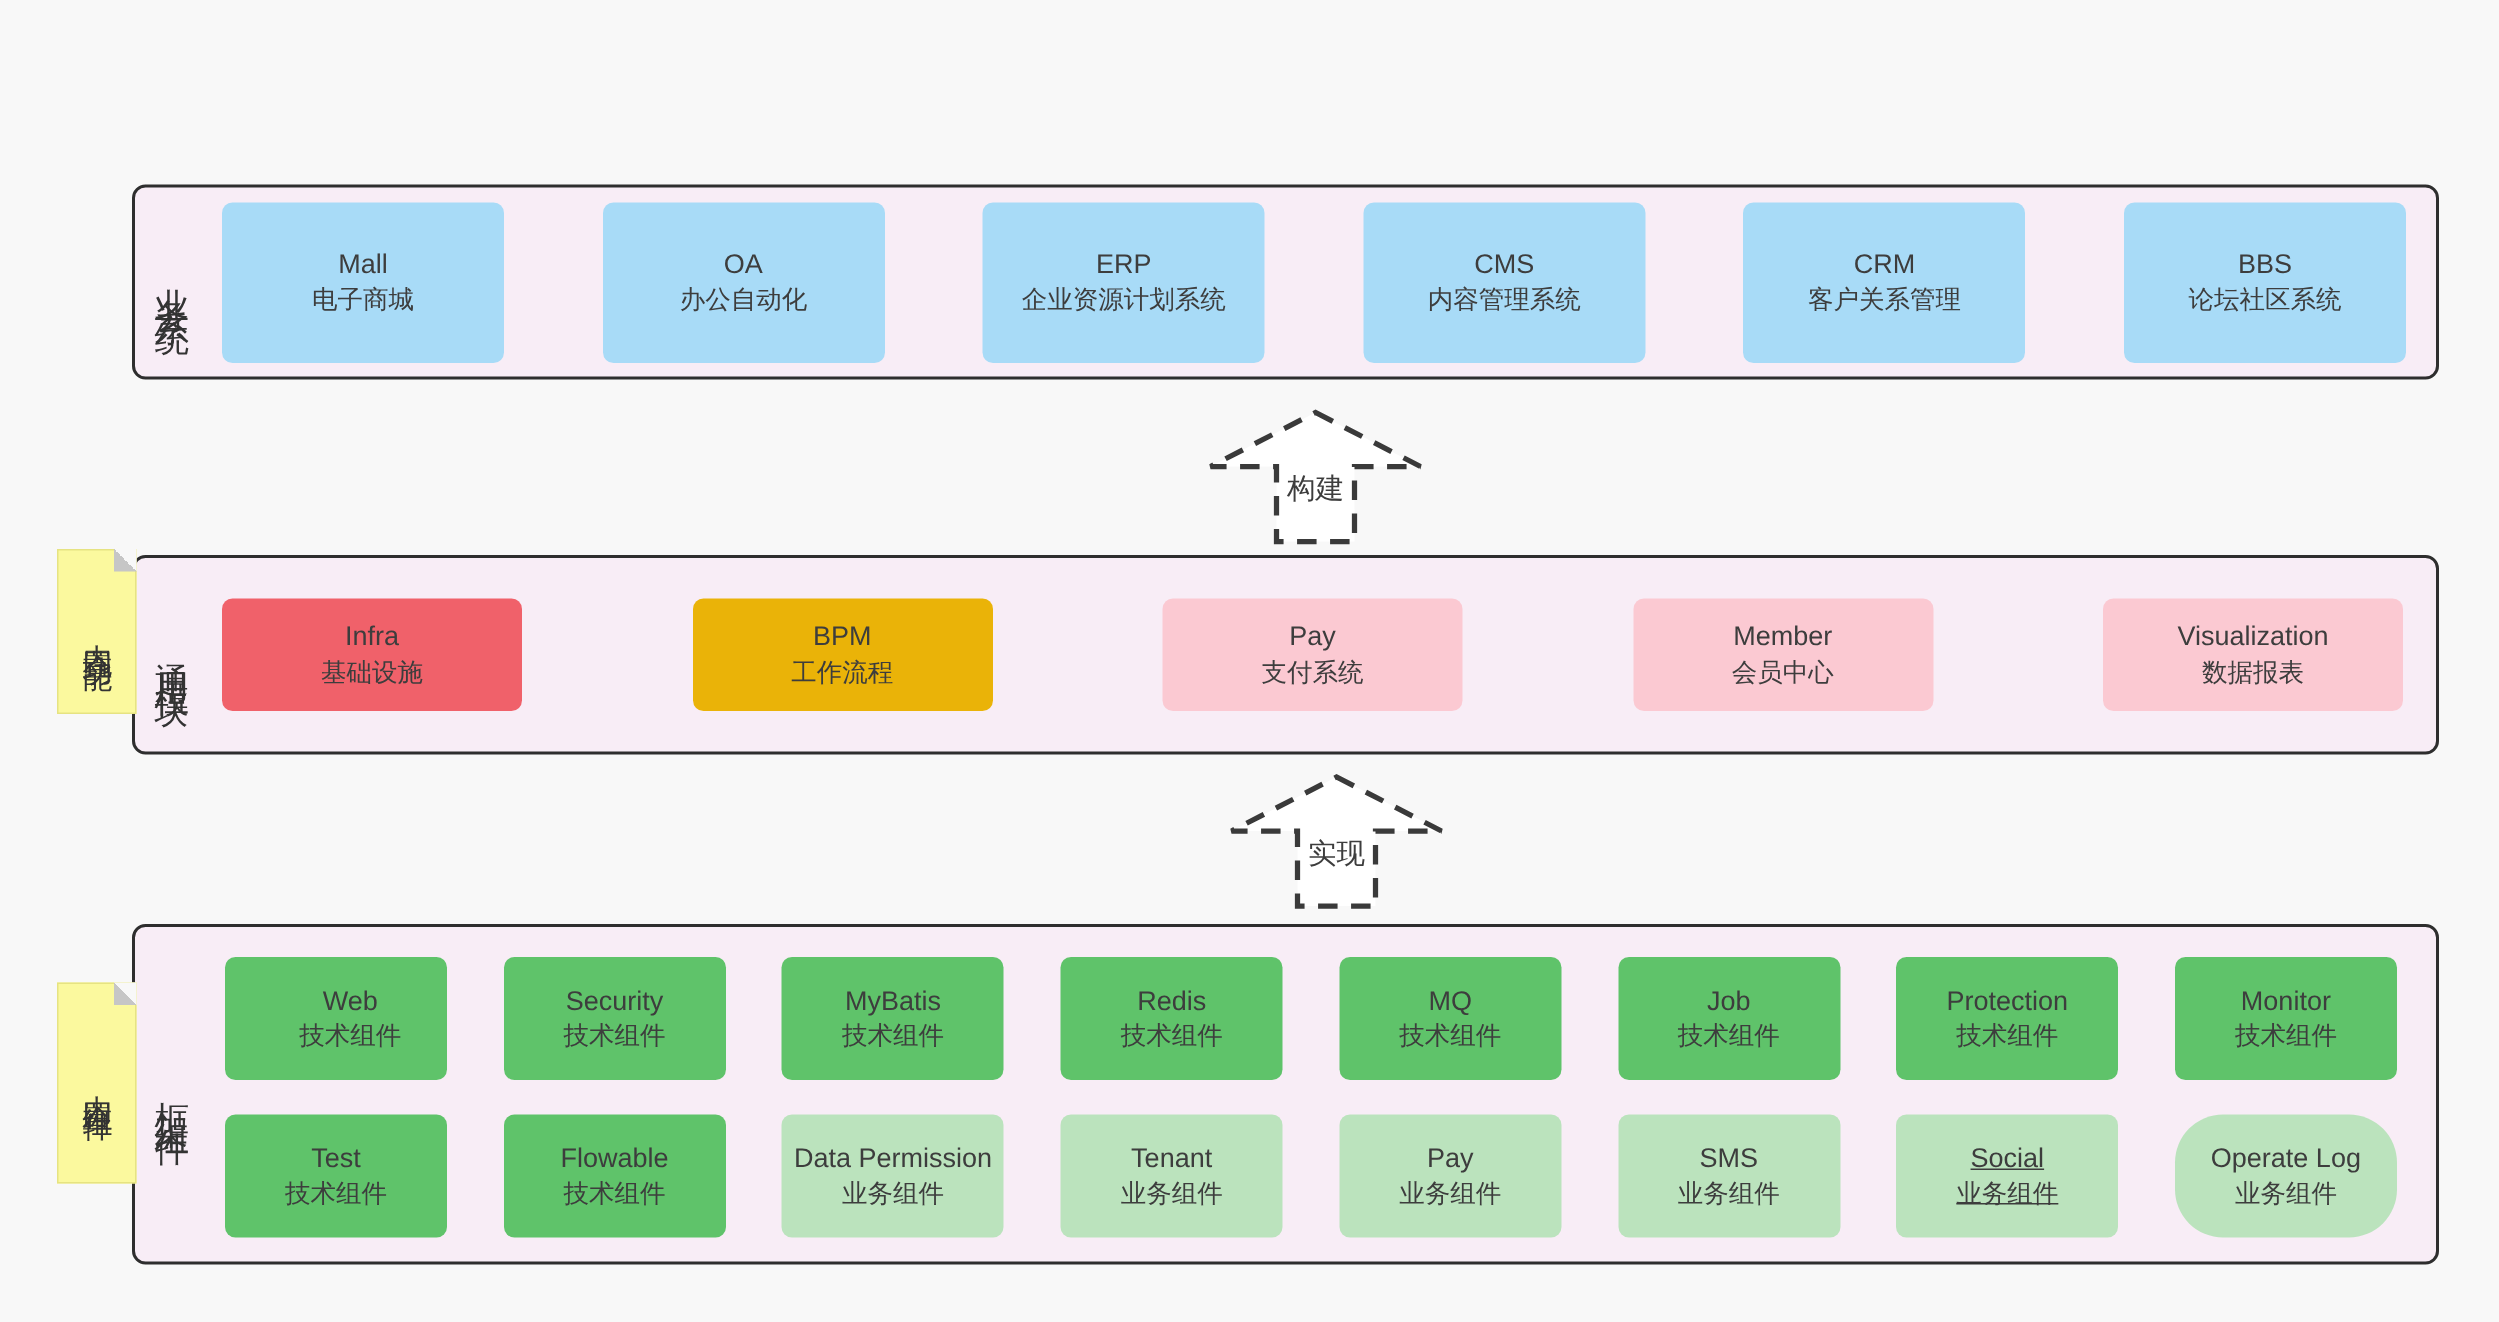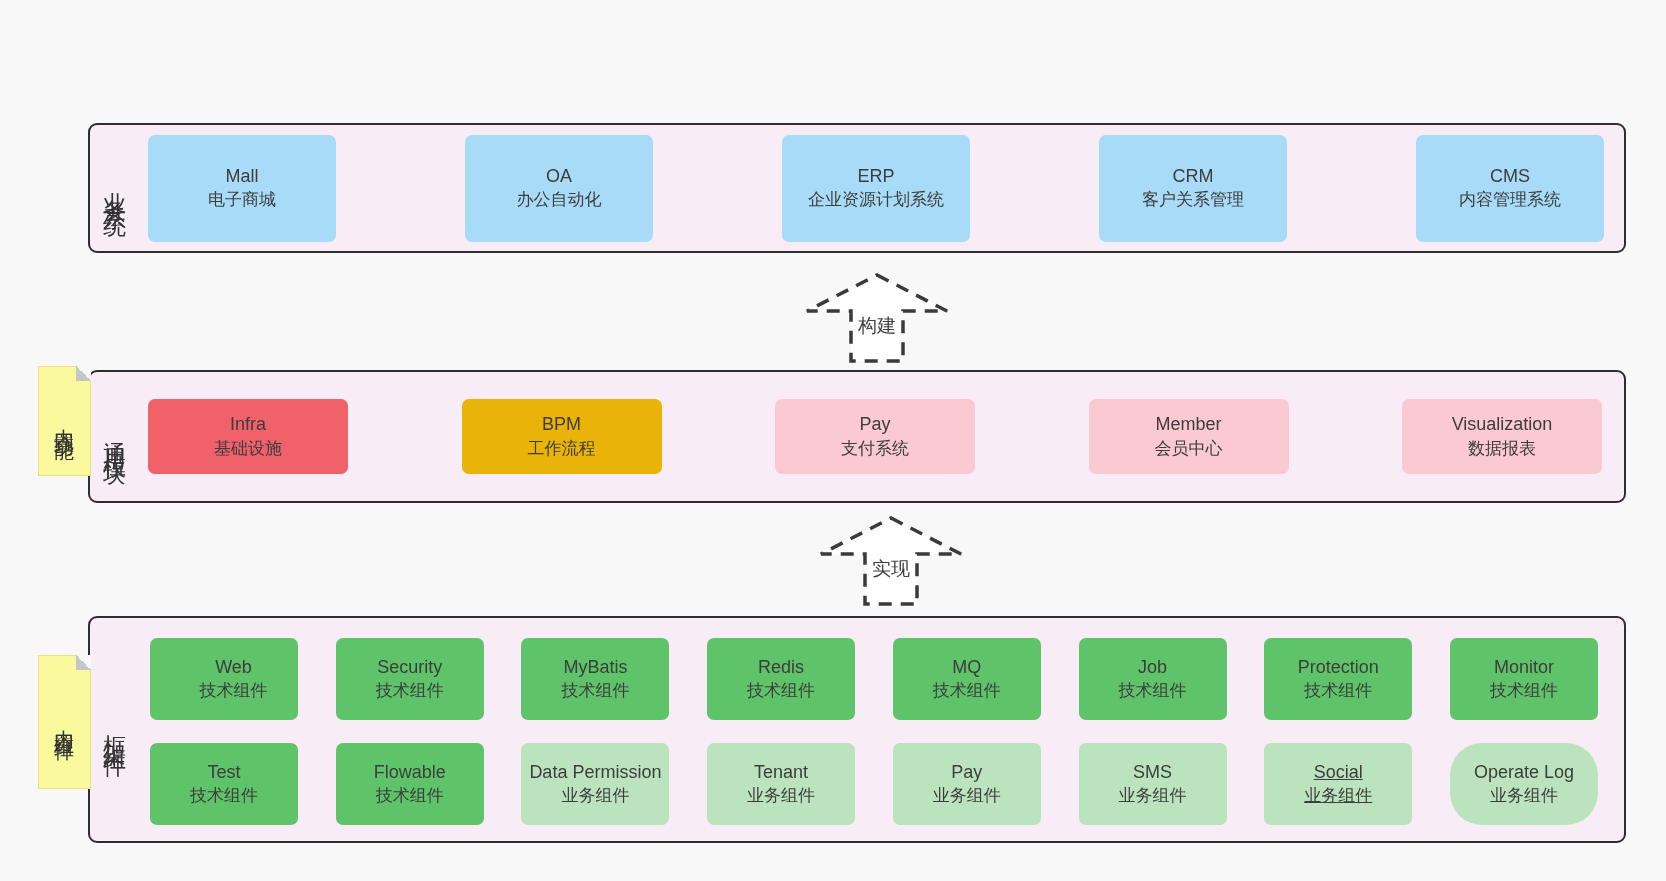--- a/index.html
+++ b/index.html
@@ -64,26 +64,30 @@
   </div>
         <div class="box" style="background: rgb(168, 219, 247);">
     <div class="box-title">OA</div>
     <div class="box-sub">办公自动化</div>
   </div>
         <div class="box" style="background: rgb(168, 219, 247);">
     <div class="box-title">ERP</div>
     <div class="box-sub">企业资源计划系统</div>
   </div>
         <div class="box" style="background: rgb(168, 219, 247);">
+    <div class="box-title">CMS</div>
+    <div class="box-sub">内容管理系统</div>
+  </div>
+        <div class="box" style="background: rgb(168, 219, 247);">
     <div class="box-title">CRM</div>
     <div class="box-sub">客户关系管理</div>
   </div>
         <div class="box" style="background: rgb(168, 219, 247);">
-    <div class="box-title">CMS</div>
-    <div class="box-sub">内容管理系统</div>
+    <div class="box-title">BBS</div>
+    <div class="box-sub">论坛社区系统</div>
   </div>
       </div>
   </div>
 
   <div class="arrow arrow1">
     <svg width="150" height="95" viewBox="0 0 150 95">
       <polygon points="75,4 145,40 101,40 101,90 49,90 49,40 5,40" fill="#ffffff" stroke="#3a3a3a" stroke-width="3.5" stroke-dasharray="13 9" stroke-linejoin="miter"></polygon>
     </svg>
     <div class="arrow-label">构建</div>
   </div>

